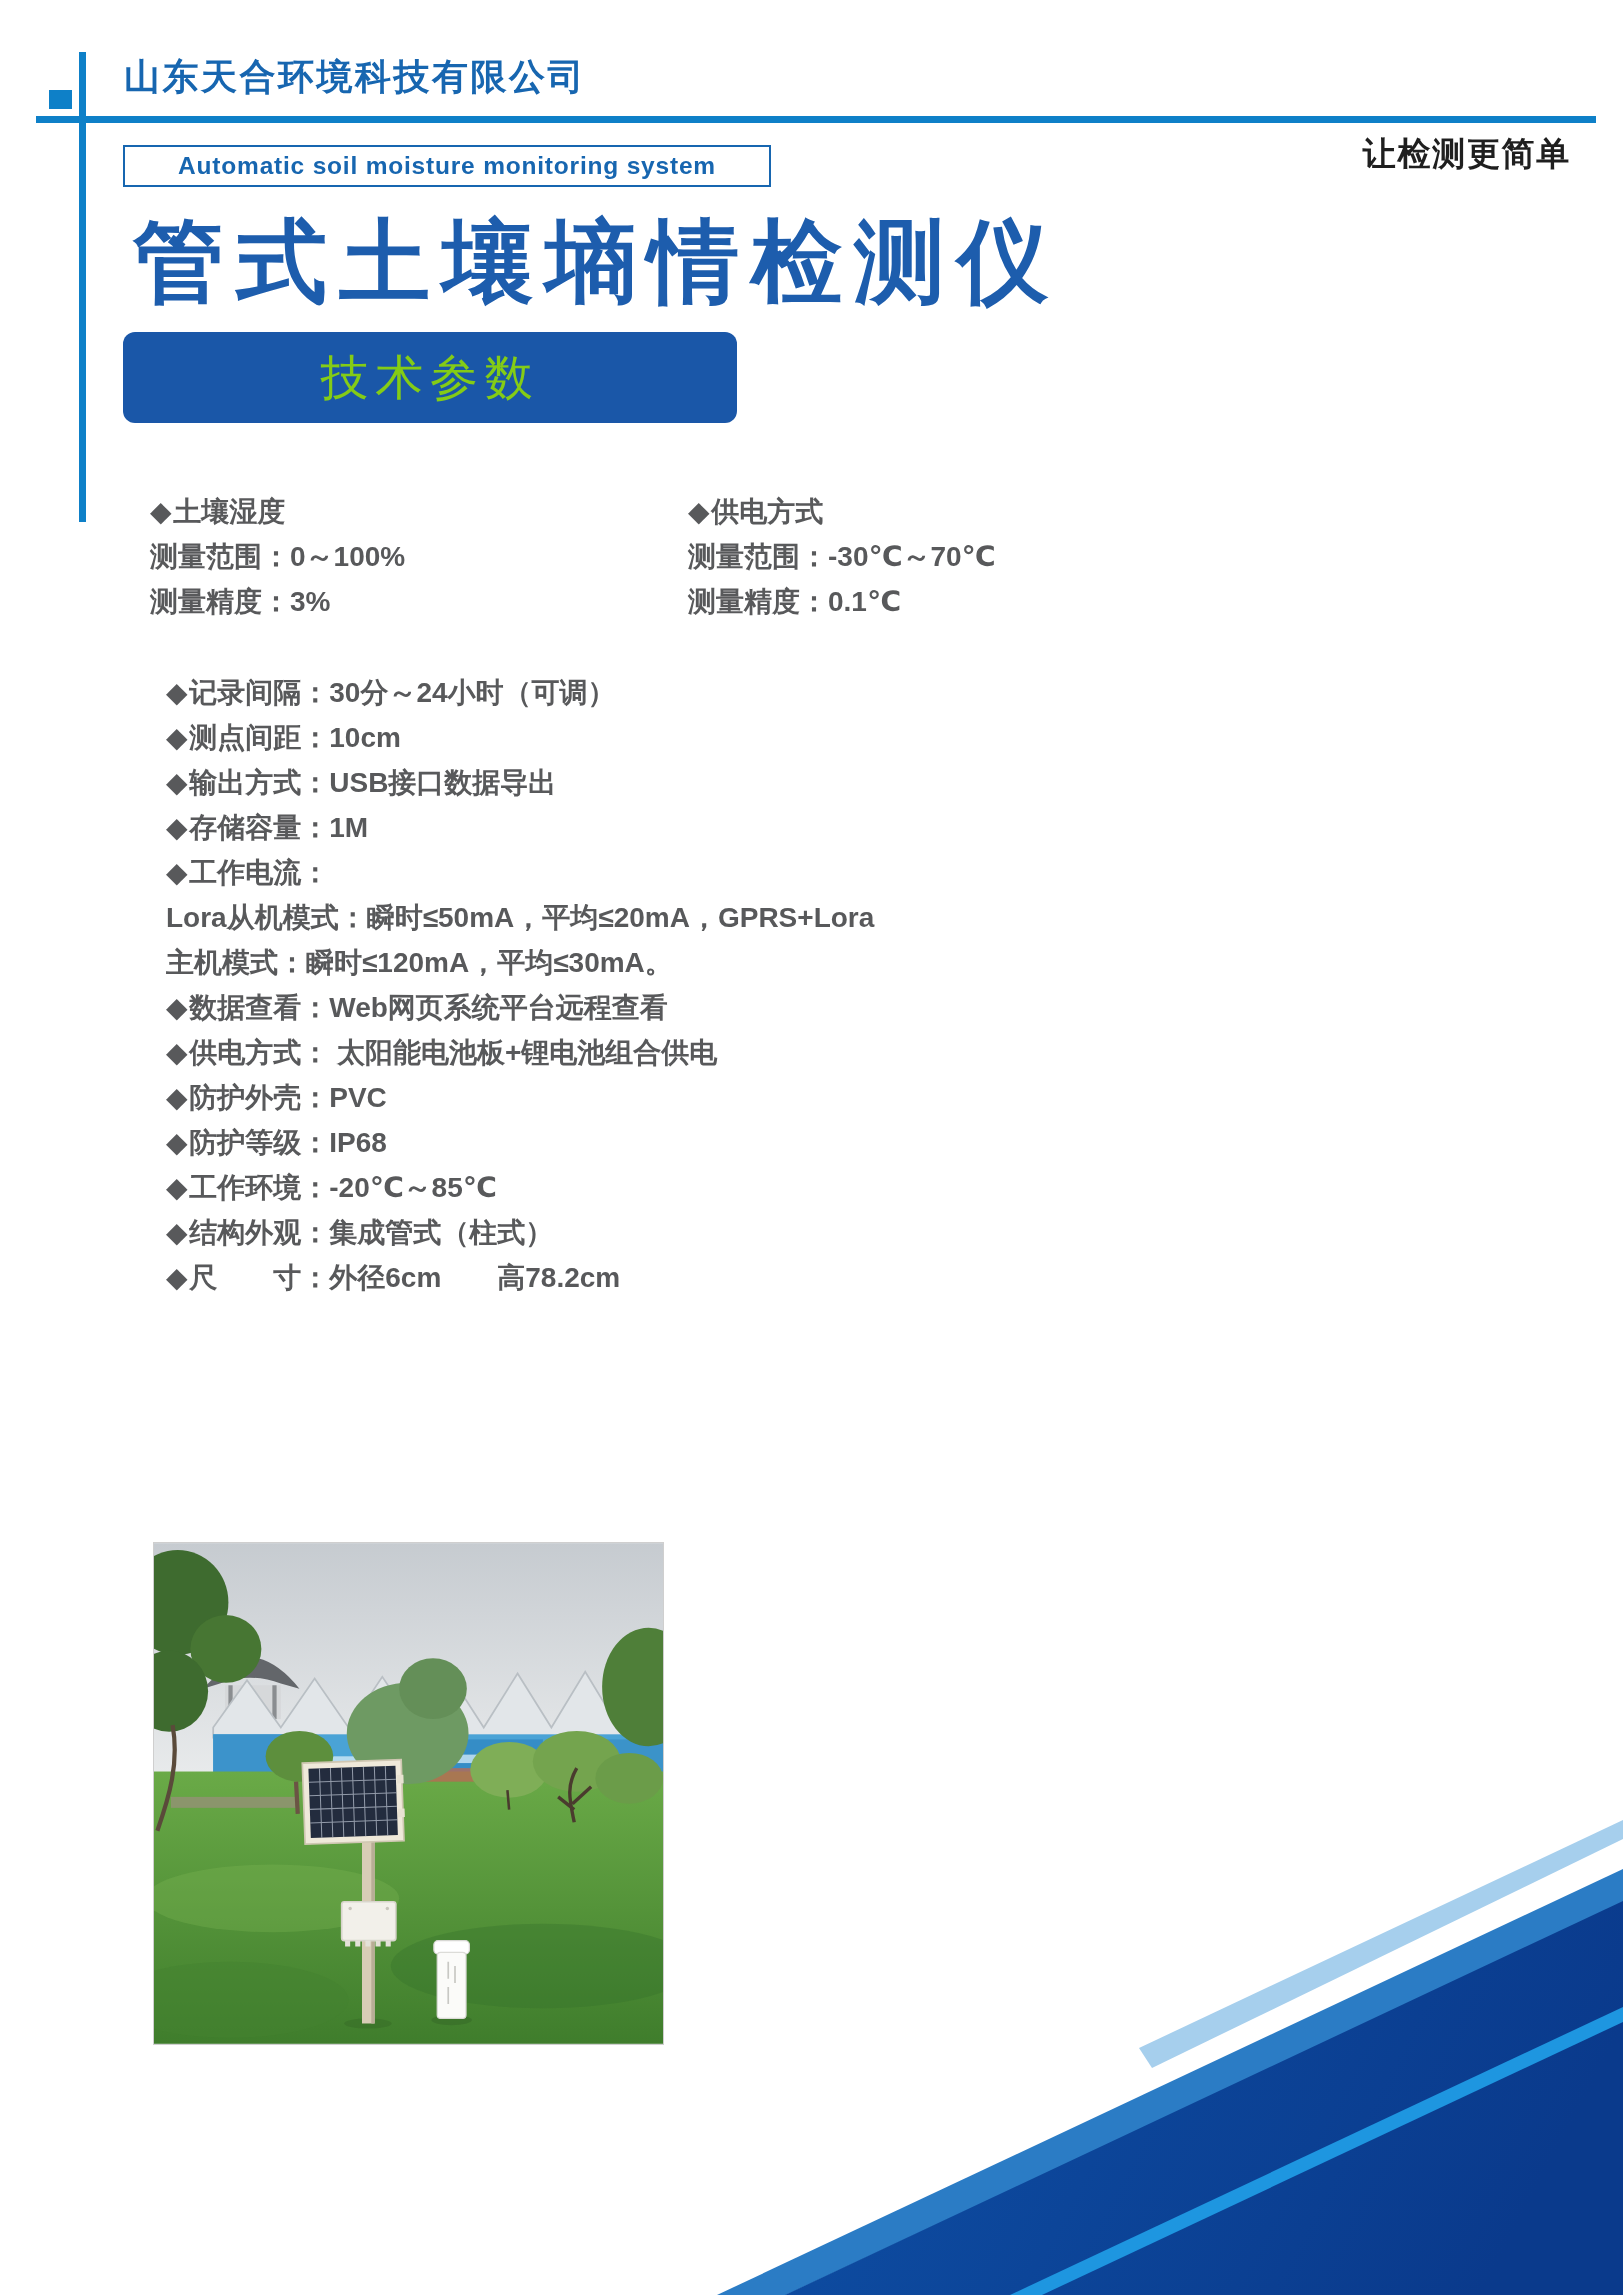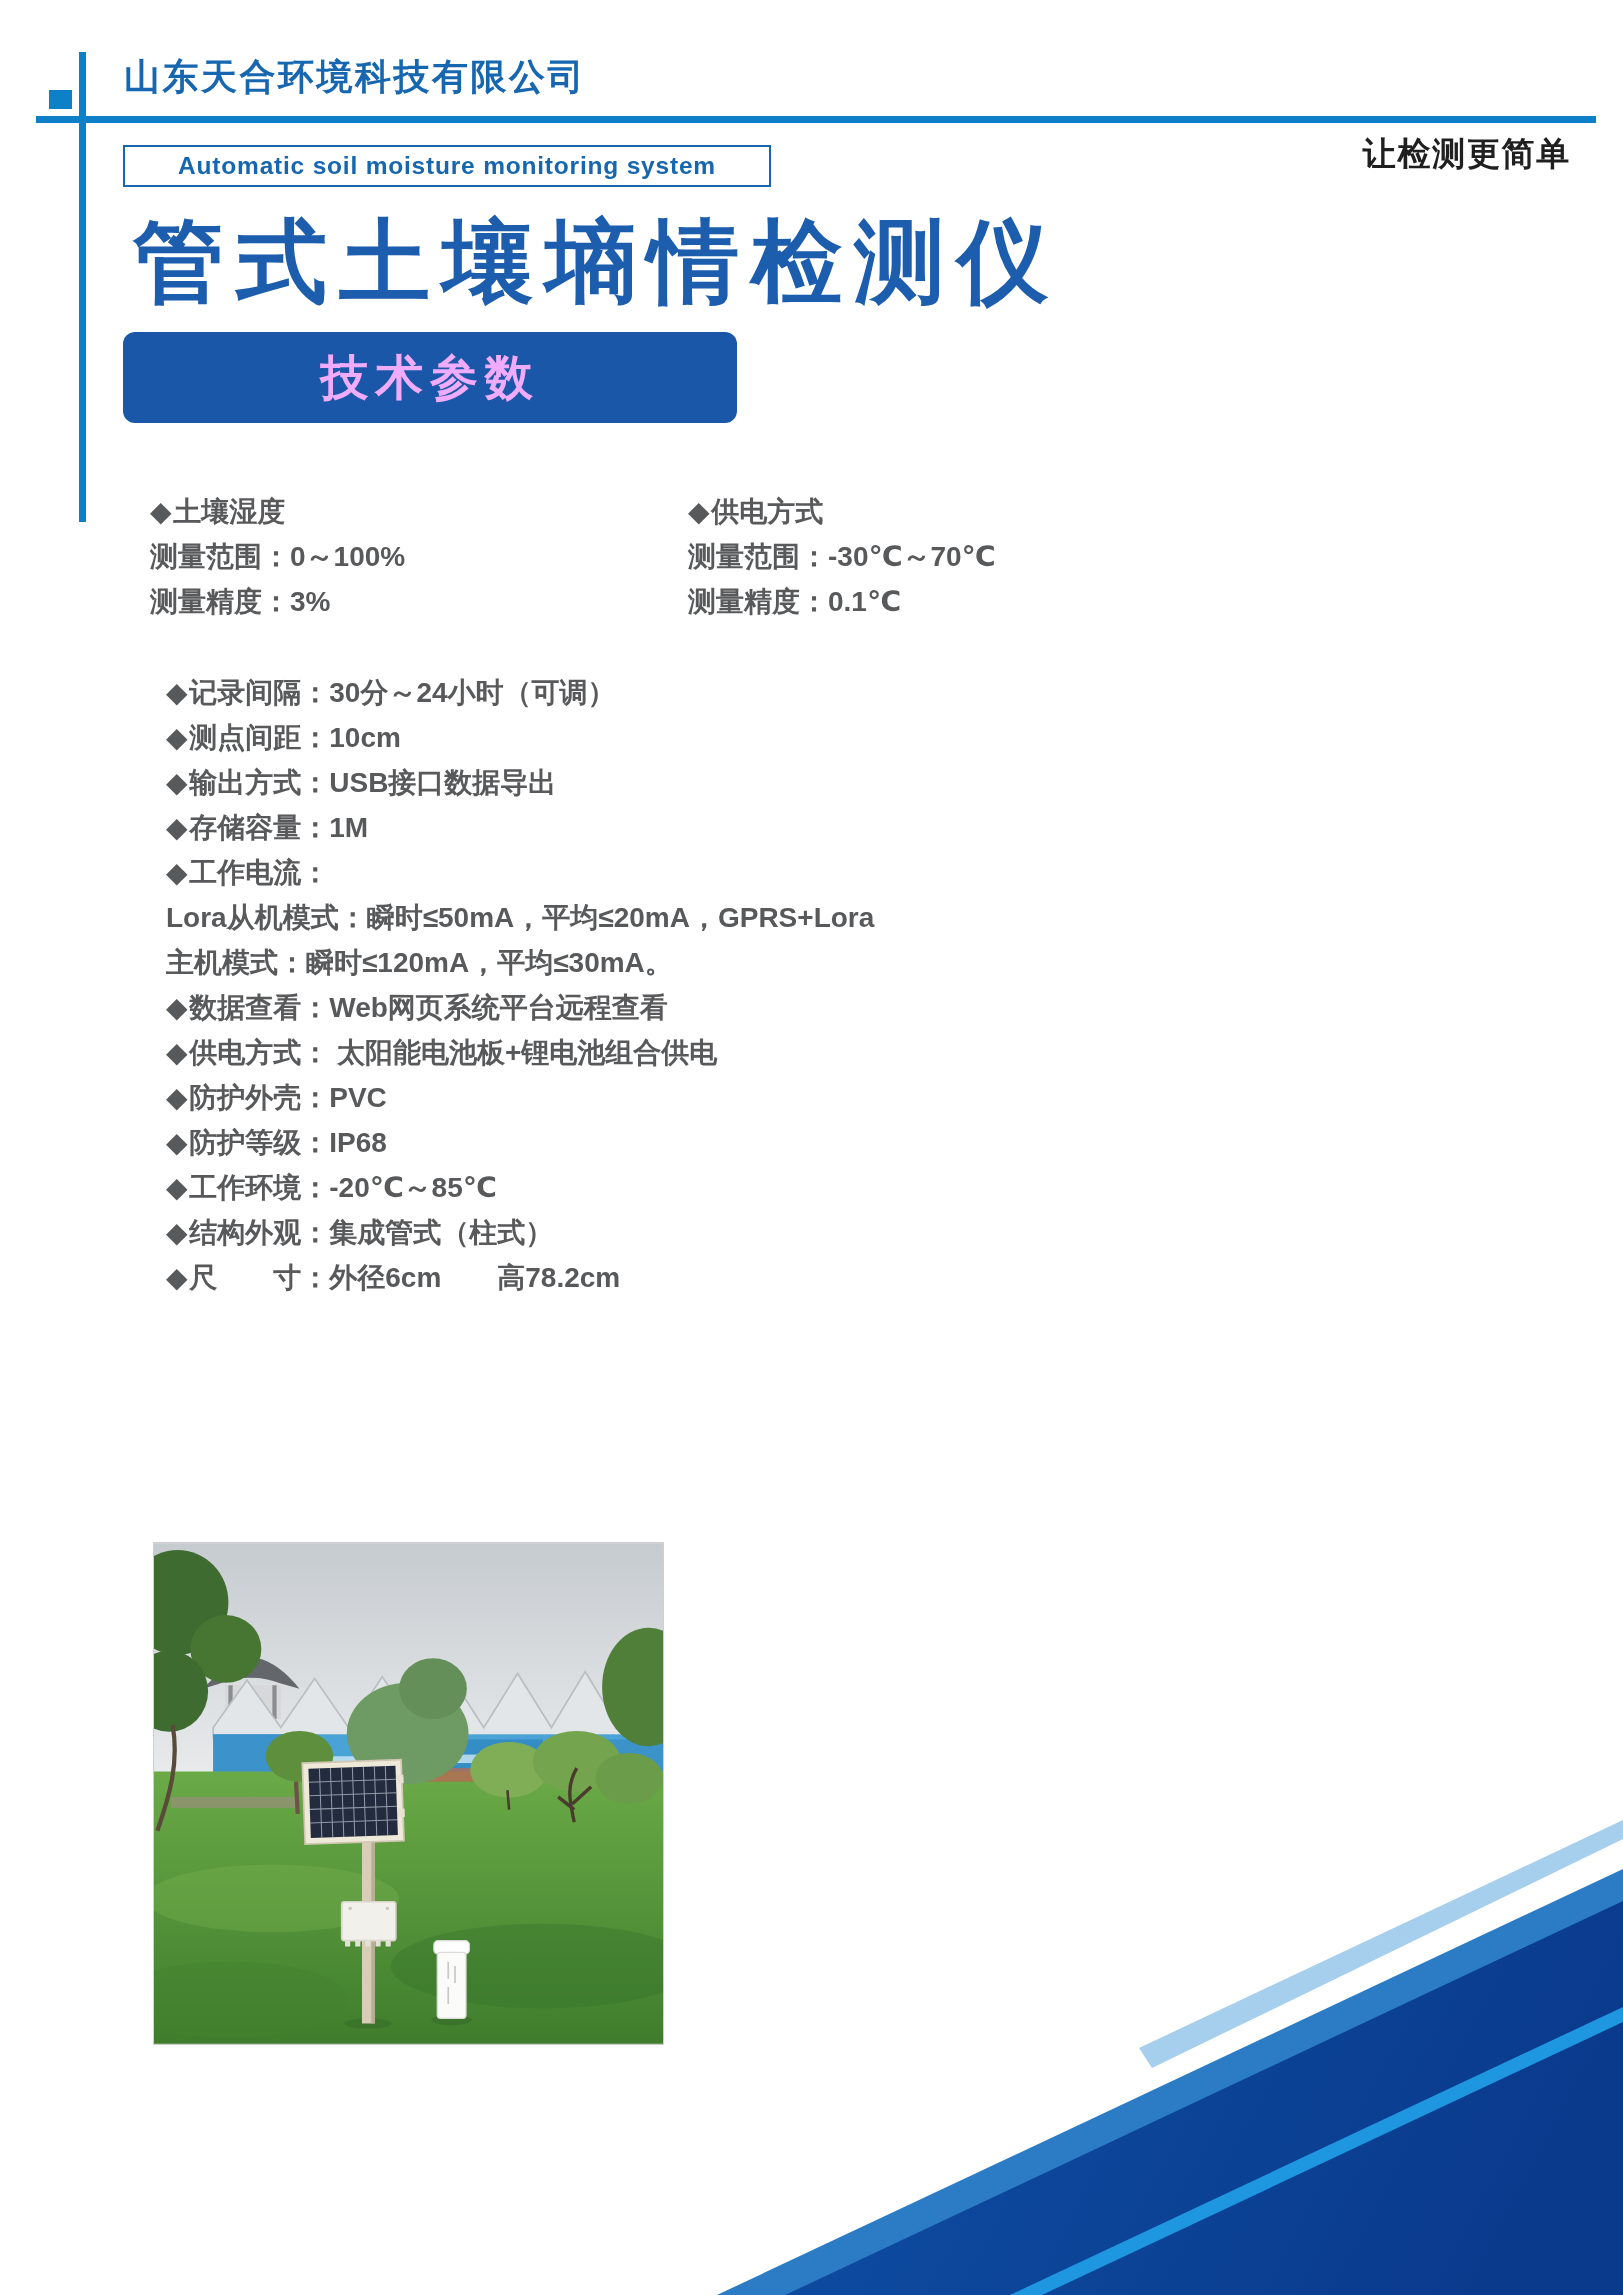--- a/index.html
+++ b/index.html
@@ -21,21 +21,21 @@
   
   .sub-box{position:absolute;left:123px;top:145px;width:648px;height:42px;
            border:2.5px solid var(--brand-blue,#1766b0);box-sizing:border-box;
            display:flex;align-items:center;justify-content:center;}
   .sub-box span{font-size:24.5px;font-weight:700;color:var(--brand-blue,#1766b0);letter-spacing:0.8px;}
   .title{position:absolute;left:119px;top:196px;margin:14px;font-size:91px;line-height:1.15;
          font-weight:bold;color:var(--title-blue,#1d5dad);letter-spacing:12px;}
   .section-banner{position:absolute;left:123px;top:332px;width:614px;height:91px;
                   background:var(--button-blue,#1a57a8);border-radius:12px;
                   display:flex;align-items:center;justify-content:center;}
-  .section-banner span{color:#f0abfc;font-size:48px;font-weight:bold;letter-spacing:6.8px;}
+  .section-banner span{color:#84cc16;font-size:48px;font-weight:normal;letter-spacing:6.8px;}
 
   
   .spec-cols{position:absolute;left:150px;top:489px;display:flex;}
   .spec-col{width:538px;}
   .spec-col:last-child{width:auto;}
   .spec-line{font-size:28px;line-height:45px;font-weight:600;color:var(--body-text,#58595b);
              white-space:pre;}
   .diamond{margin-right:1.7px;}
   .spec-list{position:absolute;left:150px;top:670px;margin-left:16px;}
 

